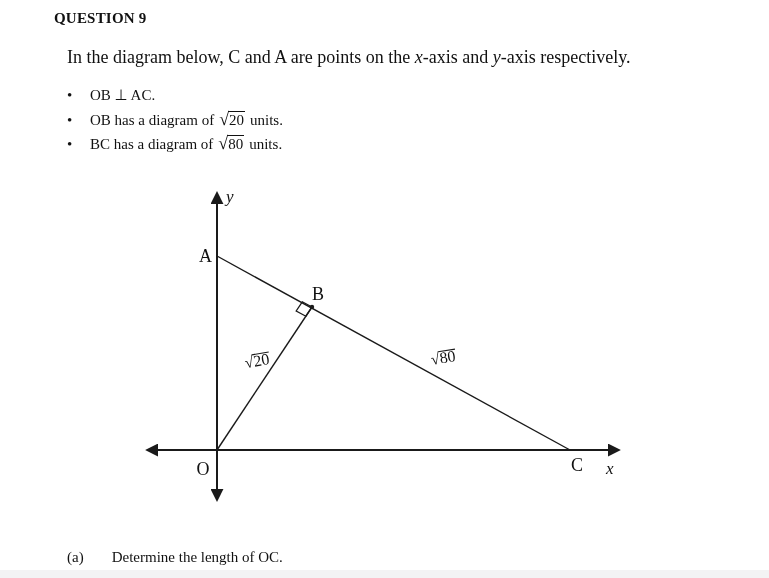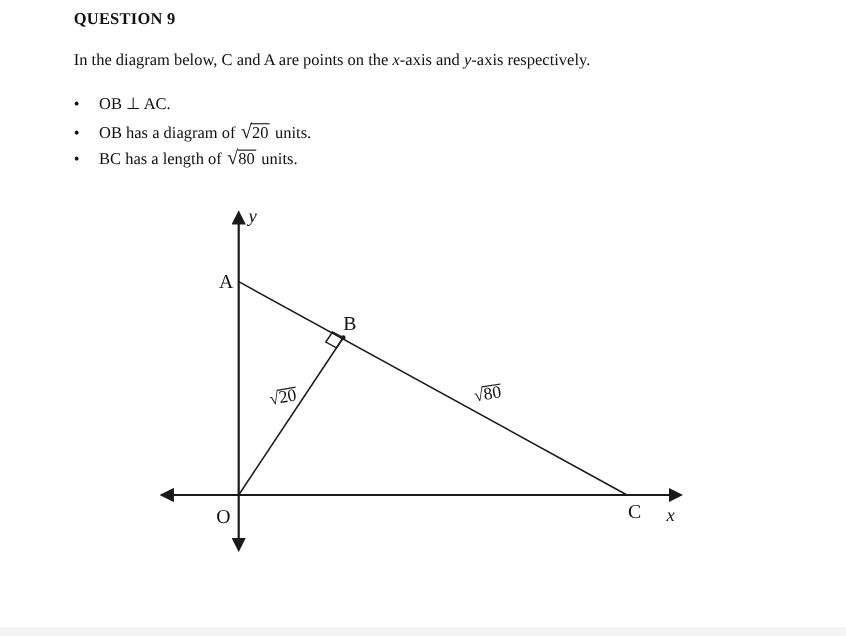--- a/index.html
+++ b/index.html
@@ -15,32 +15,32 @@
     font-family: "Liberation Serif", serif;
     color: #111111;
   }
   .page {
     position: absolute;
     inset: 0;
     background: #ffffff;
   }
   .q-title {
     position: absolute;
-    left: 67px;
+    left: 54px;
     top: 10px;
     font-size: 15px;
     font-weight: bold;
     letter-spacing: 0.2px;
     margin: 0;
   }
   .intro {
     position: absolute;
     left: 67px;
     top: 47px;
-    font-size: 15px;
+    font-size: 18px;
     margin: 0;
     white-space: nowrap;
   }
   .intro .var, .var-italic { font-style: italic; }
   .bullets {
     position: absolute;
     left: 67px;
     top: 83px;
   }
   .bullet-row {
@@ -118,21 +118,21 @@
     <div class="bullet-row">
       <span class="bullet-dot">•</span>
       <span>OB ⊥ AC.</span>
     </div>
     <div class="bullet-row">
       <span class="bullet-dot">•</span>
       <span><span>OB has a diagram of</span><span class="rad"><span class="rad-sign">√</span><span class="rad-cand">20</span></span><span>units.</span></span>
     </div>
     <div class="bullet-row">
       <span class="bullet-dot">•</span>
-      <span><span>BC has a length of</span><span class="rad"><span class="rad-sign">√</span><span class="rad-cand">80</span></span><span>units.</span></span>
+      <span><span>BC has a diagram of</span><span class="rad"><span class="rad-sign">√</span><span class="rad-cand">80</span></span><span>units.</span></span>
     </div>
   </div>
 
   <svg class="diagram-svg" width="500" height="335" viewBox="0 0 500 335">
     <defs>
       <marker id="ah" viewBox="0 0 10 10" refX="7" refY="5" markerWidth="6.5" markerHeight="6.5" orient="auto-start-reverse">
         <path d="M0 0 L10 5 L0 10 z" fill="#1a1a1a"></path>
       </marker>
     </defs>
 
@@ -159,15 +159,18 @@
       <text class="rad-label" x="0" y="0" text-anchor="middle"><tspan>√</tspan><tspan>20</tspan></text>
       <line x1="-4" y1="-12" x2="13" y2="-12" stroke-width="1.1" stroke="#1a1a1a"></line>
     </g>
 
     <g transform="translate(304,181) rotate(-9)">
       <text class="rad-label" x="0" y="0" text-anchor="middle"><tspan>√</tspan><tspan>80</tspan></text>
       <line x1="-4" y1="-12" x2="13" y2="-12" stroke-width="1.1" stroke="#1a1a1a"></line>
     </g>
   </svg>
 
+  <div class="part-a">
+    <span>(a)</span><span class="pa-text">Determine the length of OC.</span>
+  </div>
 
   <div class="bottom-strip"></div>
 </div>
 
 </body></html>

